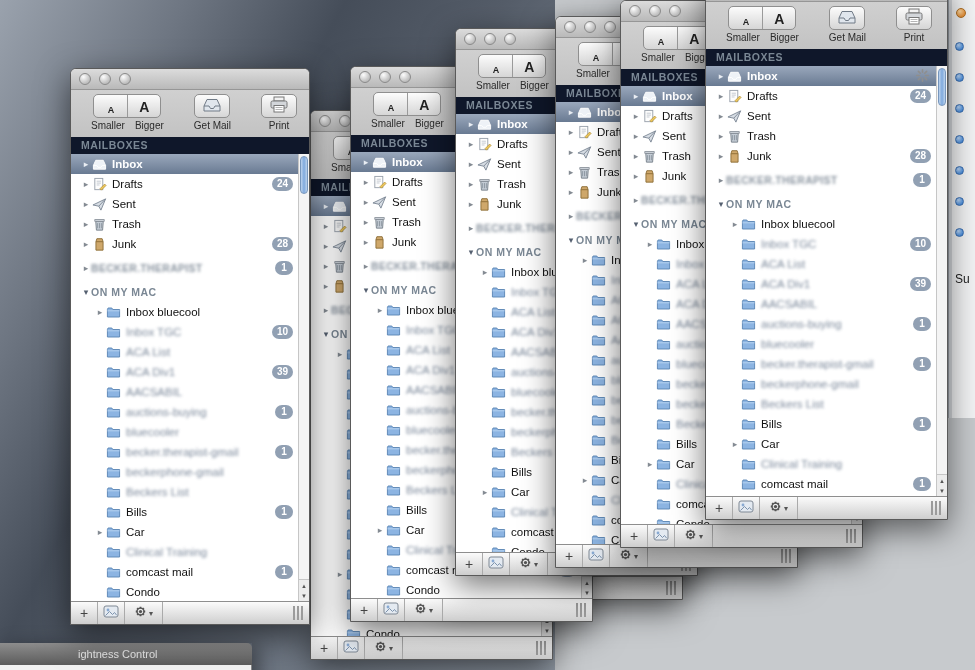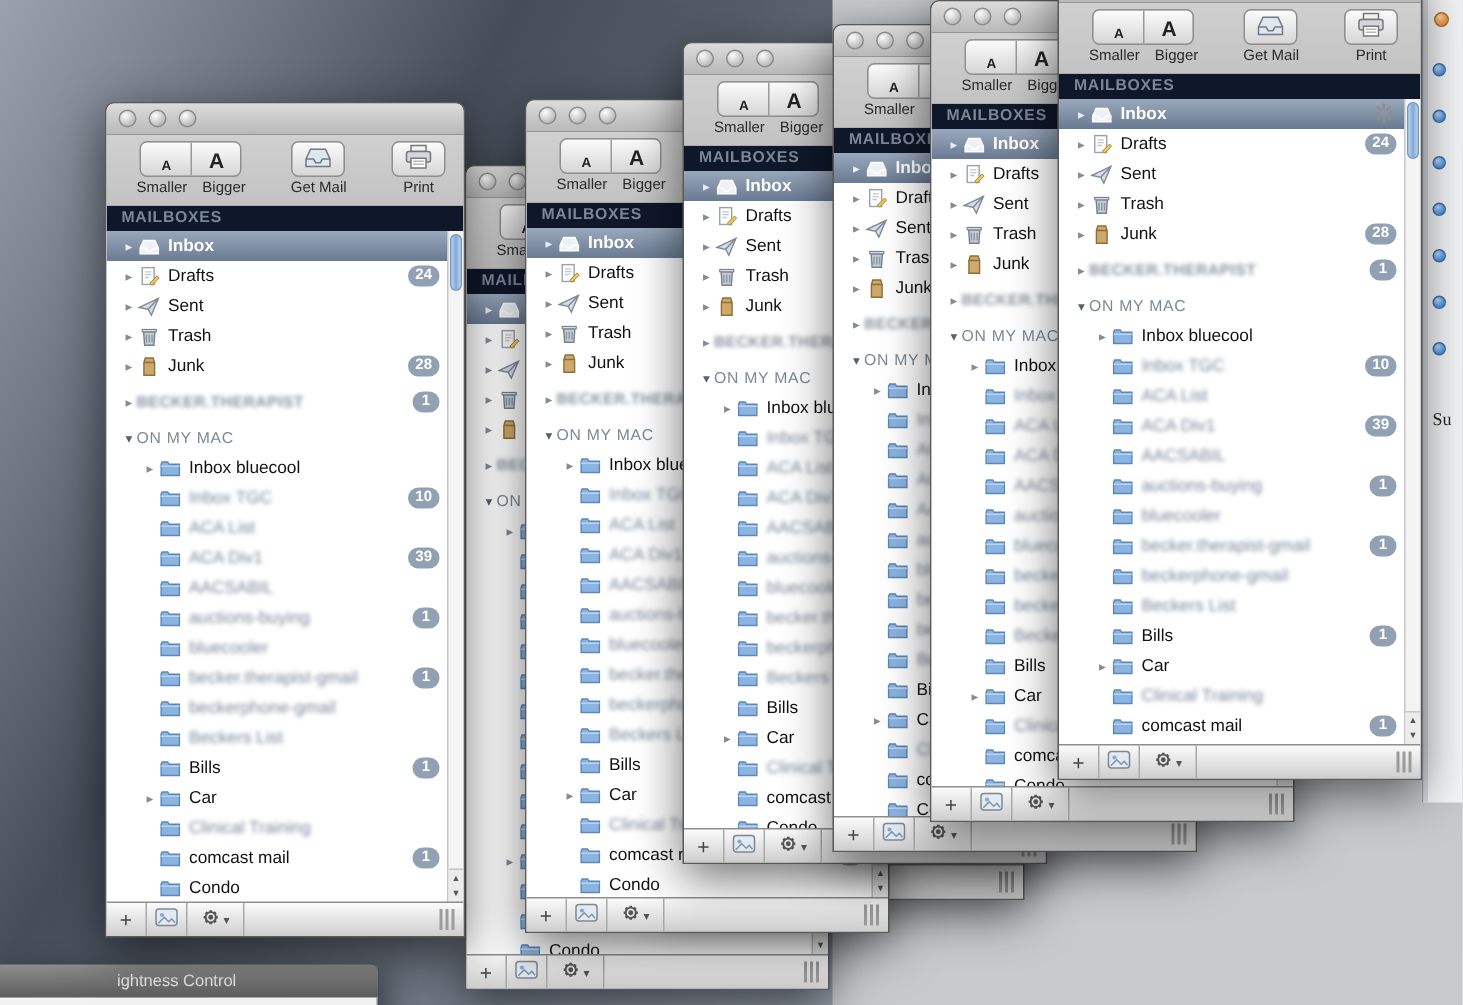--- a/index.html
+++ b/index.html
@@ -35,21 +35,21 @@
   .row .tri{width:10px;margin-left:10px;font-size:9px;color:#848b93;text-align:center;flex:none;}
   .row.folder .tri{margin-left:24px;}
   .row .icn{width:17px;height:16px;margin-right:4px;flex:none;display:flex;align-items:center;justify-content:center;}
   .row .lbl{white-space:nowrap;overflow:hidden;}
   .row.selected{background:linear-gradient(#9aa8bc,#697a92);color:#fff;font-weight:bold;}
   .row.selected .tri{color:#e9edf3;}
   .blurred{filter:blur(1.4px);opacity:.85;color:#66758a;}
   .acct{margin-top:4px;}
   .acct .lbl{font-weight:bold;color:#76828f;font-size:10.5px;letter-spacing:.3px;}
   .sec2{margin-top:4px;}
-  .sec2 .lbl{font-weight:normal;color:#7a8794;font-size:10.5px;letter-spacing:.5px;}
+  .sec2 .lbl{font-weight:bold;color:#7a8794;font-size:10.5px;letter-spacing:.5px;}
   .sec2 .tri{color:#556070;}
   .badge{position:absolute;right:5px;top:3px;height:14px;min-width:8px;padding:0 5px;border-radius:8px;
     background:#91a0b3;color:#fff;font-size:10px;font-weight:bold;line-height:14px;text-align:center;filter:none;}
   .spinner{position:absolute;right:5px;top:2px;width:16px;height:16px;}
   .scrollbar{position:absolute;top:17px;right:0;bottom:0;width:11px;background:#f4f4f4;
     border-left:1px solid #c6c6c6;box-sizing:border-box;}
   .thumb{position:absolute;top:2px;left:1px;right:1px;height:38px;border-radius:5px;
     background:linear-gradient(90deg,#bcd3ee,#7fa9dd 50%,#bcd3ee);border:1px solid #7796bc;box-sizing:border-box;}
   .sb-arrows{position:absolute;bottom:0;left:0;right:0;height:22px;border-top:1px solid #c6c6c6;
     background:#ececec;display:flex;flex-direction:column;align-items:center;justify-content:space-evenly;
@@ -57,22 +57,22 @@
   .bottombar{position:absolute;left:0;right:0;bottom:0;height:22px;background:linear-gradient(#fbfbfb,#cecece);
     border-top:1px solid #8e8e8e;display:flex;align-items:stretch;}
   .bb-btn{width:27px;border:none;border-right:1px solid #aaa;background:transparent;font-size:14px;color:#444;
     display:flex;align-items:center;justify-content:center;padding:0;gap:2px;}
   .bb-gear{width:38px;}
   .caret{font-size:8px;color:#555;}
   .grip{position:absolute;right:6px;top:4px;bottom:4px;display:flex;gap:2px;}
   .grip i{width:2px;background:#9b9b9b;}
   
   .backdrop{position:absolute;left:555px;top:0;width:420px;height:670px;background:#c7cacd;z-index:1;}
-  .sliver{position:absolute;left:948px;top:0;width:27px;height:535px;background:#f3f4f5;
-    border-left:1px solid #99a0a8;z-index:2;font-family:Liberation Serif, serif;}
+  .sliver{position:absolute;left:948px;top:0;width:27px;height:418px;background:#f3f4f5;
+    border-left:1px solid #99a0a8;z-index:2;}
   .sliver .warn-dot{position:absolute;left:7px;top:8px;width:10px;height:10px;border-radius:50%;
     background:radial-gradient(circle at 35% 30%,#ffd9a0,#e7923a 70%);border:1px solid #b06f22;box-sizing:border-box;}
   .sliver .dot{position:absolute;left:6px;width:9px;height:9px;border-radius:50%;
     background:radial-gradient(circle at 35% 30%,#bcd8f7,#4f92e0 70%);border:1px solid #3a6fb2;box-sizing:border-box;}
   .sliver .su{position:absolute;left:6px;top:272px;font-size:12px;color:#222;}
   .sliver .vline{position:absolute;left:0;top:0;bottom:0;width:3px;background:#d7dade;}
   .brightness{position:absolute;left:0;top:643px;width:252px;height:58px;z-index:3;
     box-shadow:6px 4px 18px rgba(0,0,0,.4);}
   .b-titlebar{height:22px;background:linear-gradient(#8d8d8d,#5c5c5c);color:#e6e6e6;font-size:11px;
     display:flex;align-items:center;padding-left:78px;white-space:nowrap;border-radius:0 5px 0 0;overflow:hidden;}

